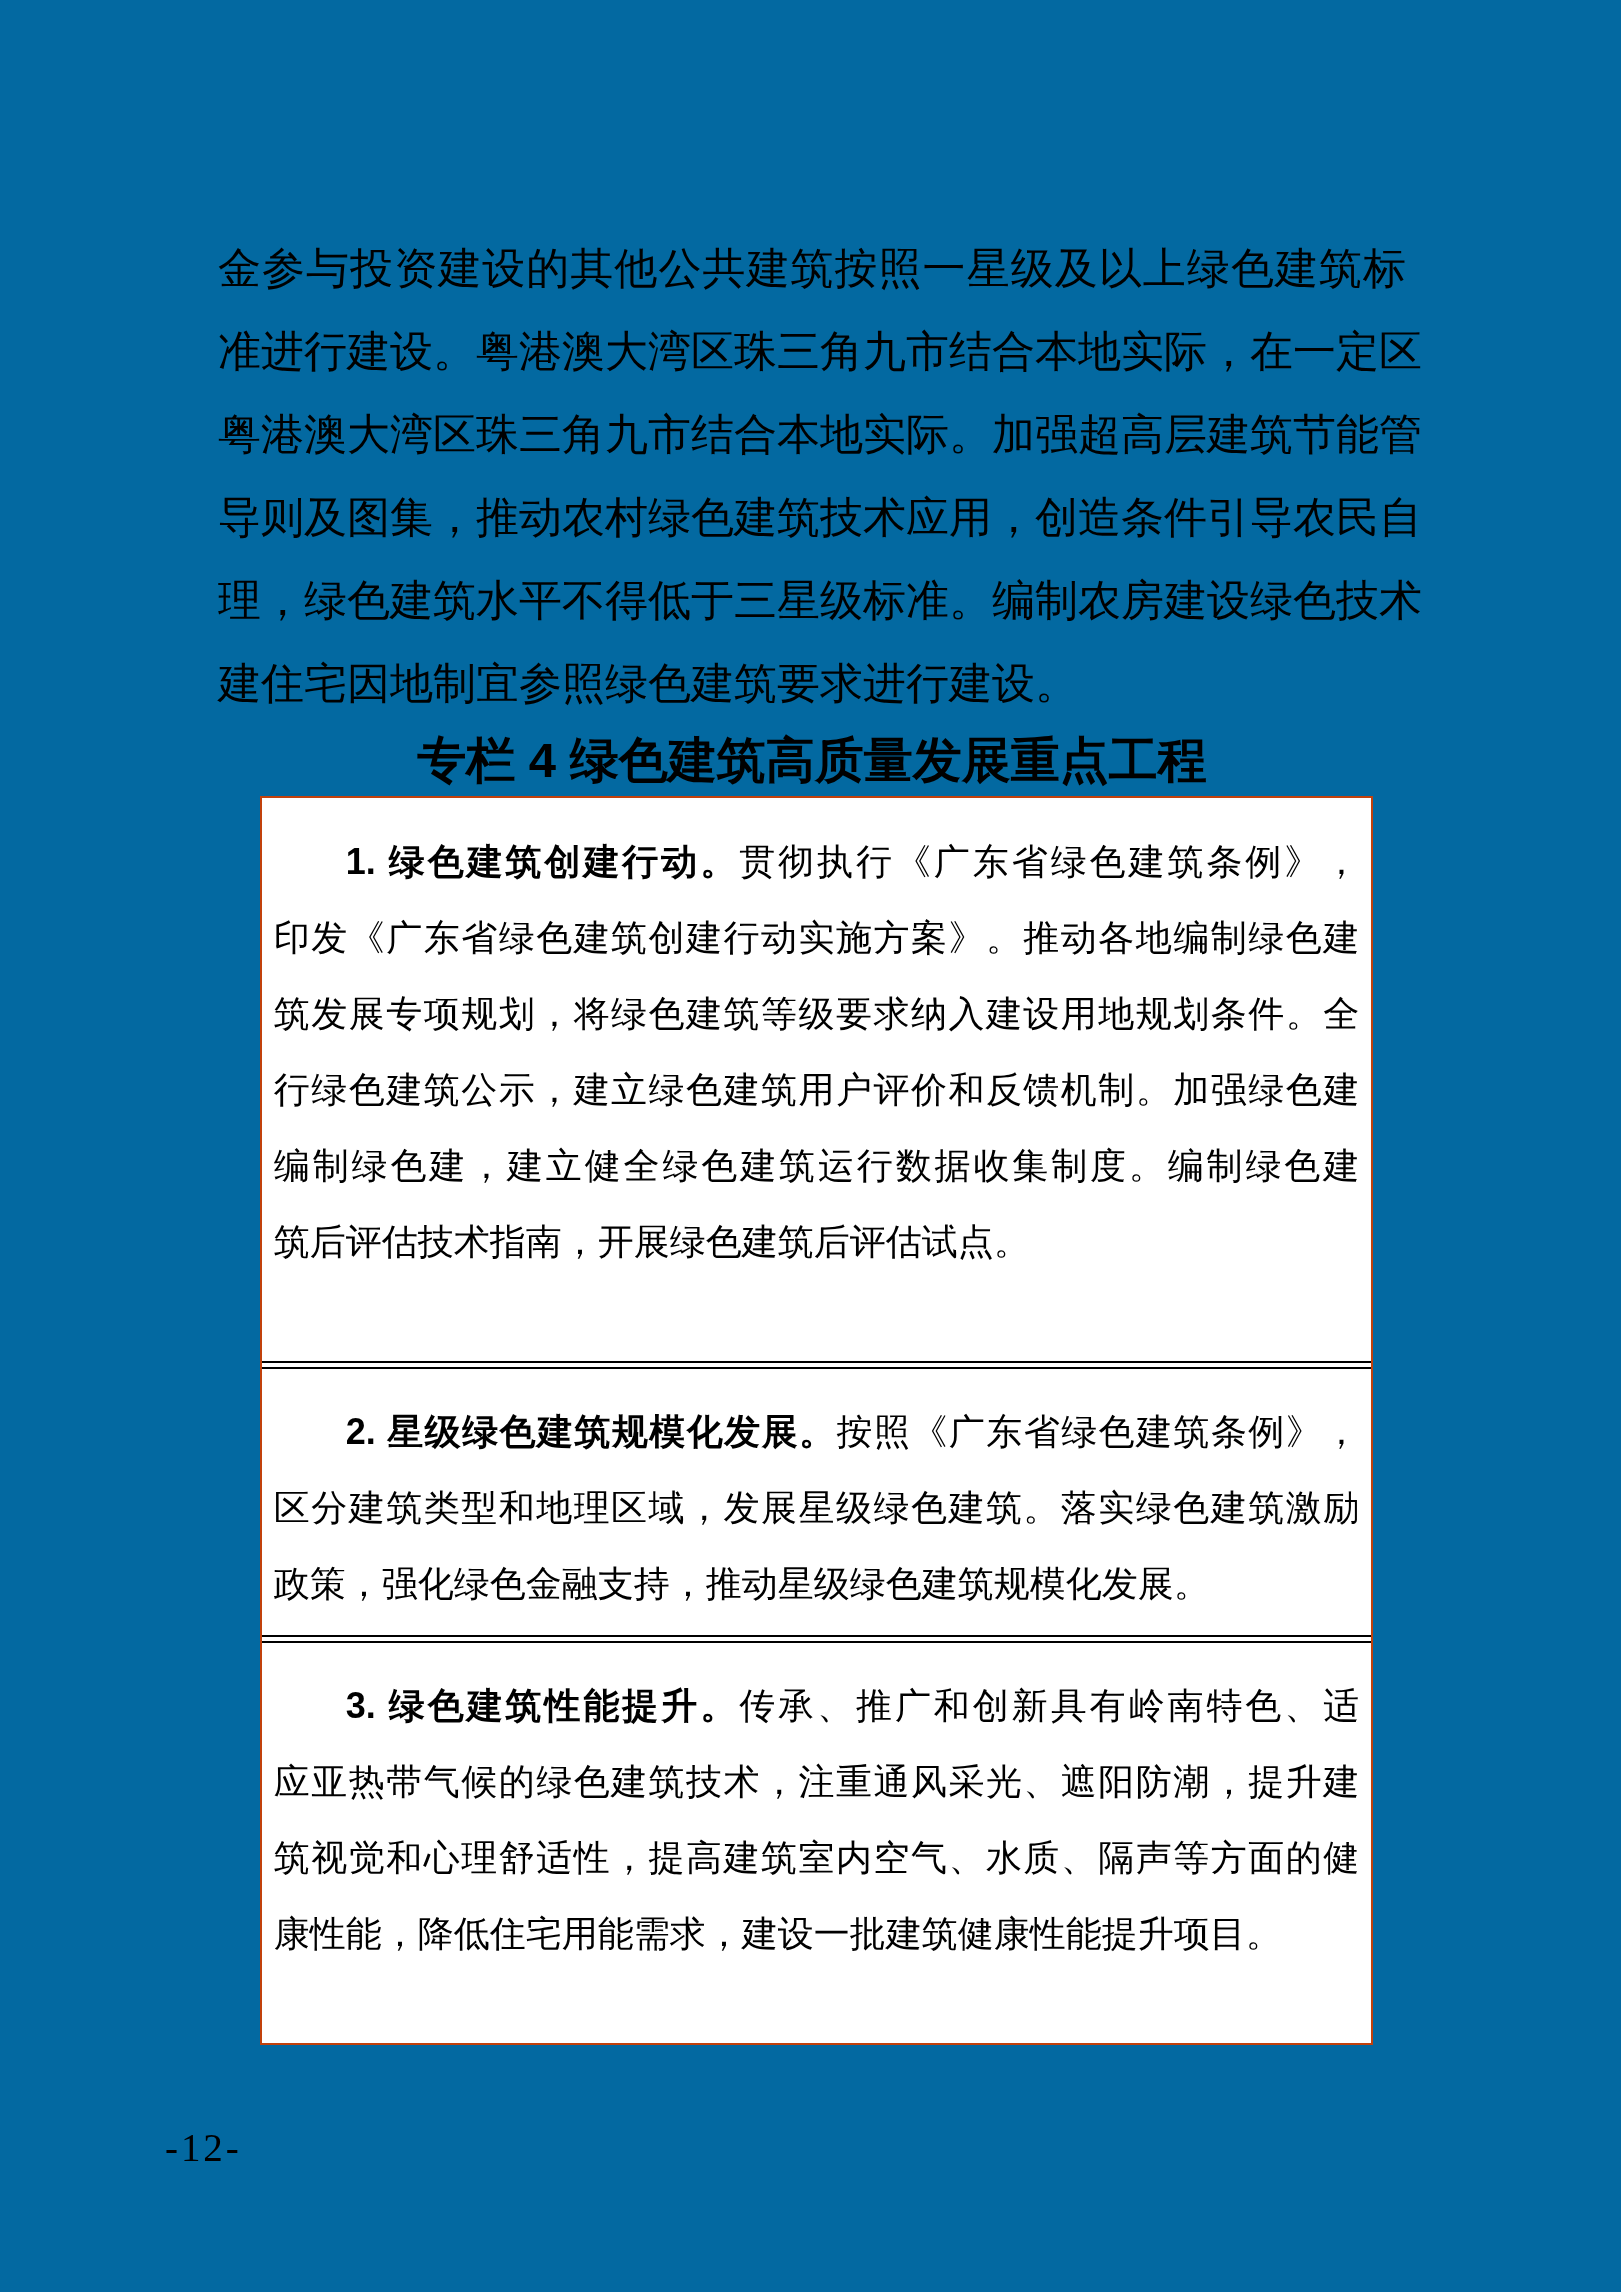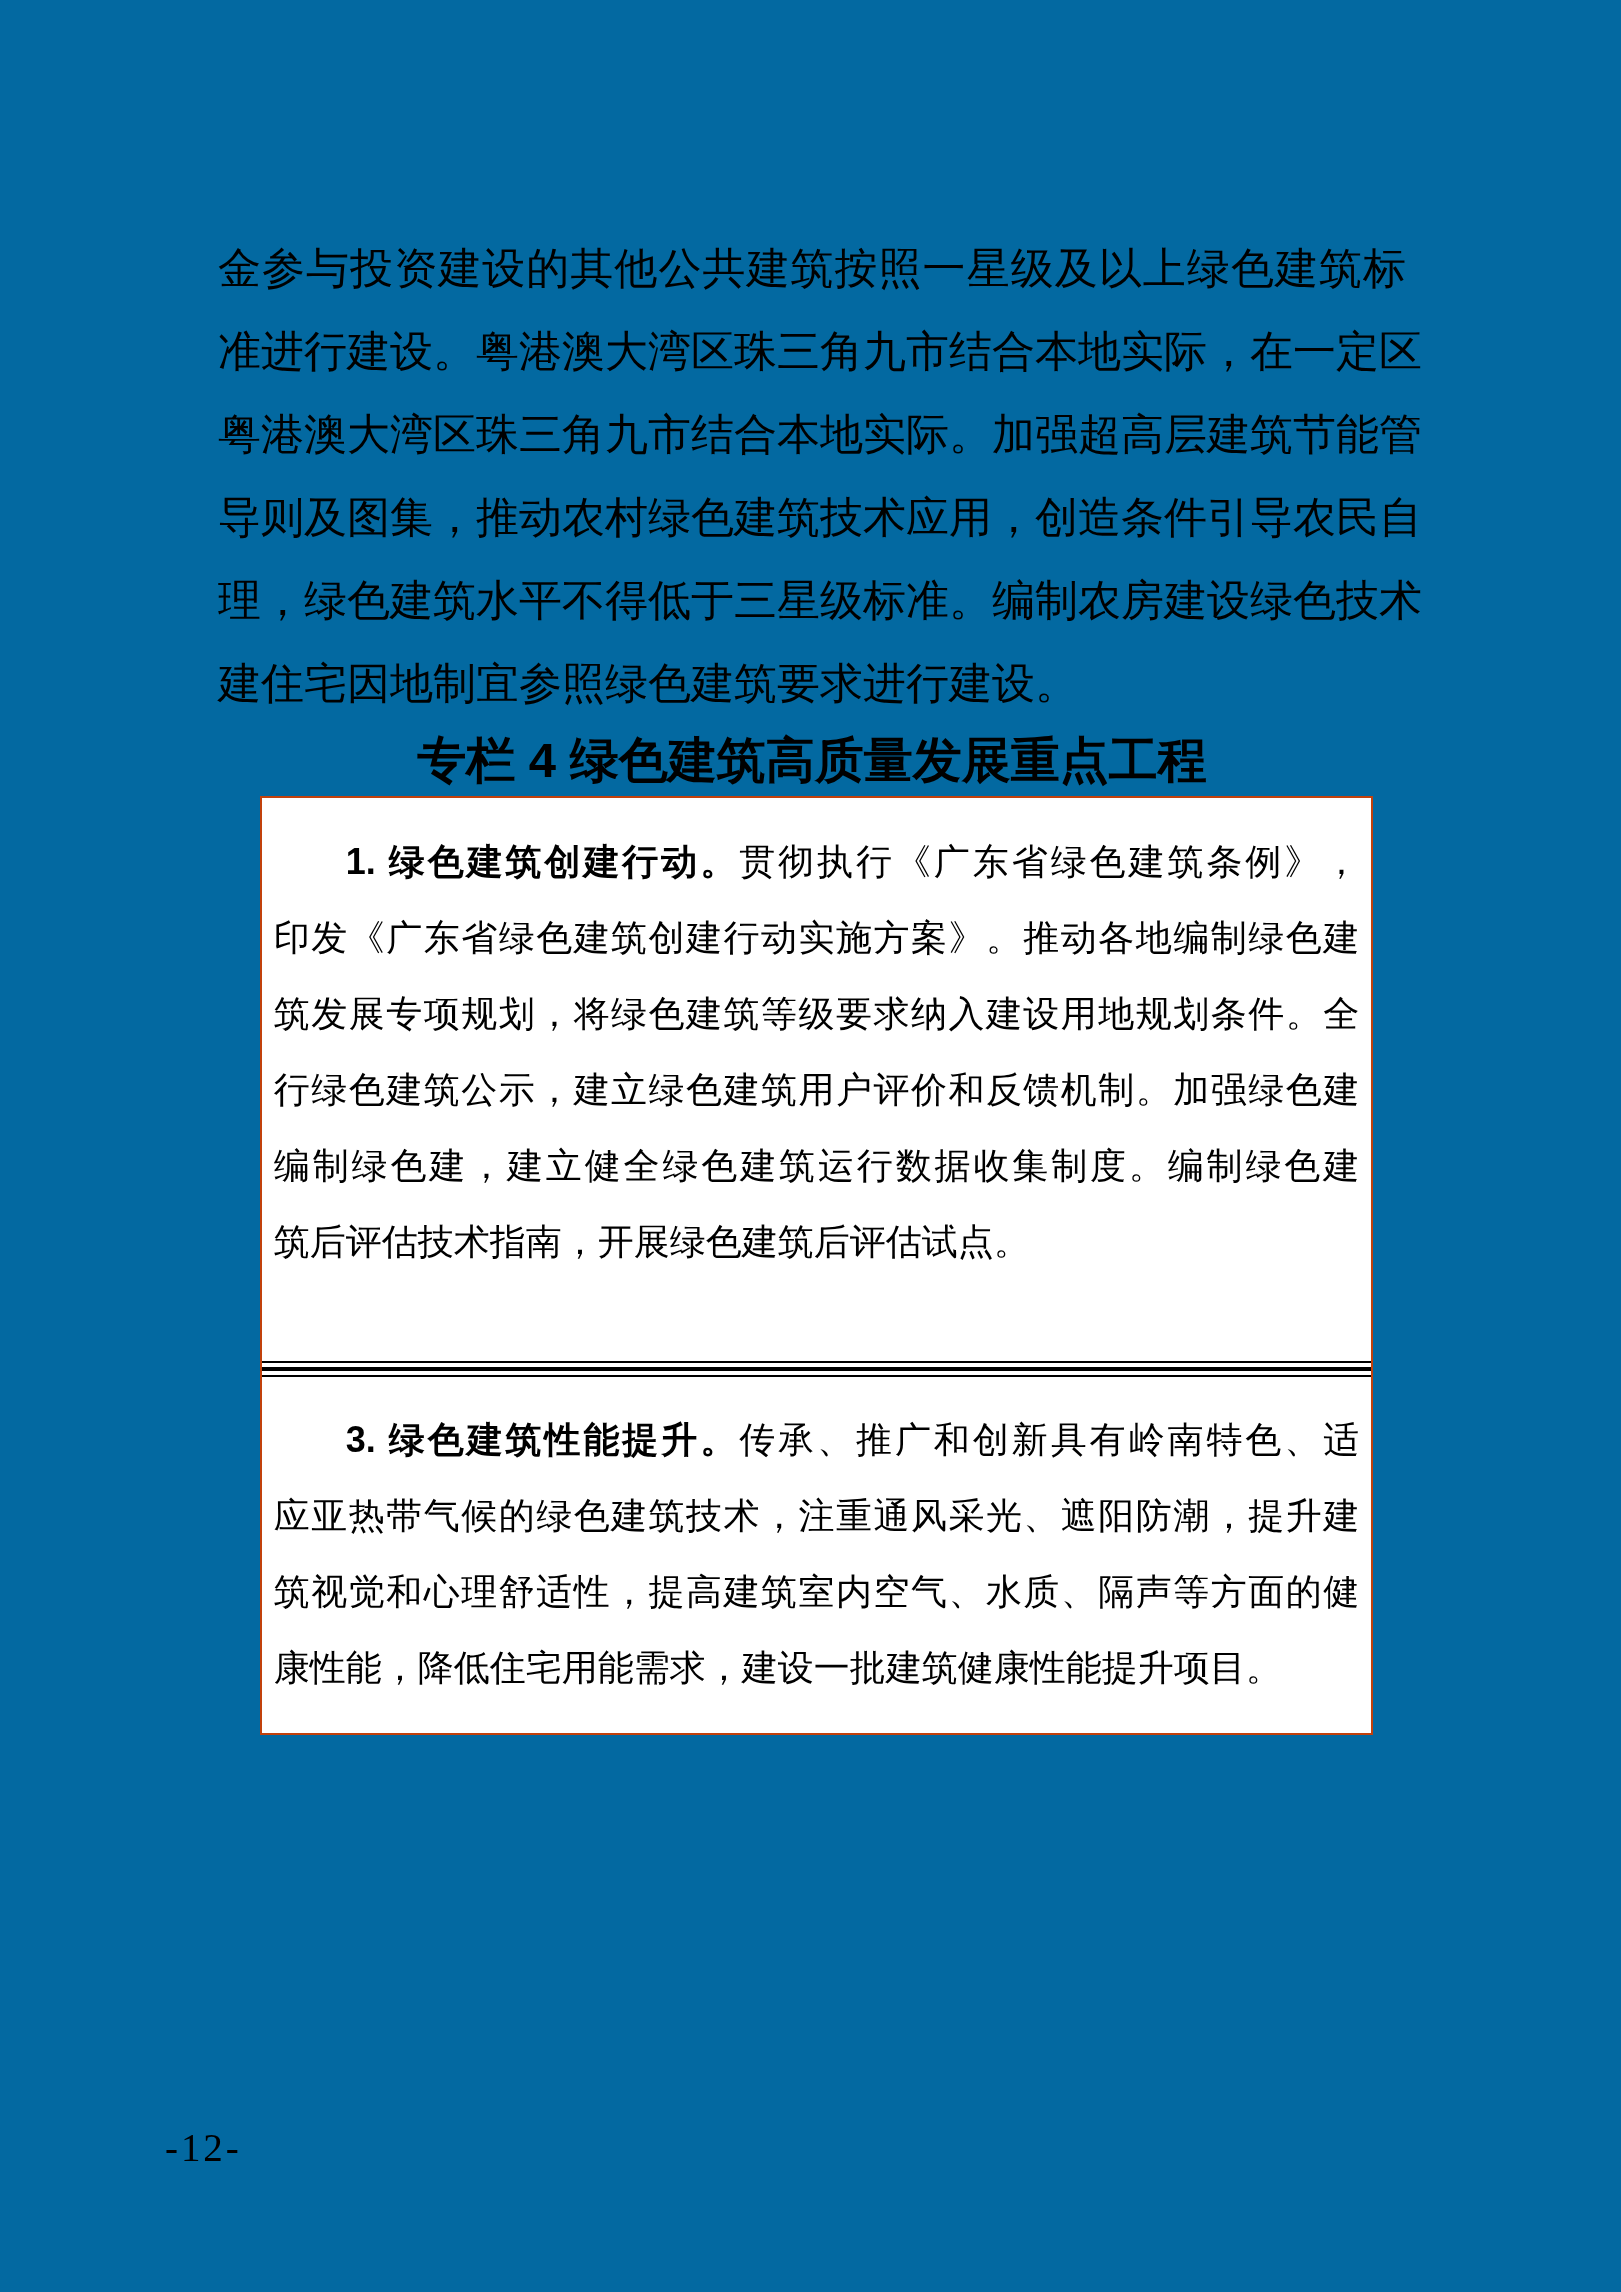--- a/index.html
+++ b/index.html
@@ -58,21 +58,21 @@
     background: #ffffff;
   }
   .panel-section {
     padding: 25.5px 11.8px 0 11.8px;
     font-size: 36px;
     box-sizing: border-box;
     overflow: hidden;
   }
   .panel-section.sec-1 { height: 563px; }
   .panel-section.sec-2 { height: 266px; }
-  .panel-section.sec-3 { height: 356px; }
+  .panel-section.sec-3 { height: 400px; }
   .panel-section .bline {
     height: 76px;
     line-height: 76px;
     text-align: justify;
     text-align-last: justify;
     white-space: nowrap;
   }
   .panel-section .bline.lastline {
     text-align-last: left;
   }
@@ -119,20 +119,25 @@
       <div class="bline firstline"><span class="lead">1. 绿色建筑创建行动。</span><span>贯彻执行《广东省绿色建筑条例》，</span></div>
       <div class="bline">印发《广东省绿色建筑创建行动实施方案》。推动各地编制绿色建</div>
       <div class="bline">筑发展专项规划，将绿色建筑等级要求纳入建设用地规划条件。全</div>
       <div class="bline">行绿色建筑公示，建立绿色建筑用户评价和反馈机制。加强绿色建</div>
       <div class="bline">编制绿色建，建立健全绿色建筑运行数据收集制度。编制绿色建</div>
       <div class="bline lastline">筑后评估技术指南，开展绿色建筑后评估试点。</div>
     </div>
 
     <div class="section-divider"></div>
 
+    <div class="panel-section sec-2">
+      <div class="bline firstline"><span class="lead">2. 星级绿色建筑规模化发展。</span><span>按照《广东省绿色建筑条例》，</span></div>
+      <div class="bline">区分建筑类型和地理区域，发展星级绿色建筑。落实绿色建筑激励</div>
+      <div class="bline lastline">政策，强化绿色金融支持，推动星级绿色建筑规模化发展。</div>
+    </div>
 
     <div class="section-divider"></div>
 
     <div class="panel-section sec-3">
       <div class="bline firstline"><span class="lead">3. 绿色建筑性能提升。</span><span>传承、推广和创新具有岭南特色、适</span></div>
       <div class="bline">应亚热带气候的绿色建筑技术，注重通风采光、遮阳防潮，提升建</div>
       <div class="bline">筑视觉和心理舒适性，提高建筑室内空气、水质、隔声等方面的健</div>
       <div class="bline lastline">康性能，降低住宅用能需求，建设一批建筑健康性能提升项目。</div>
     </div>
 

